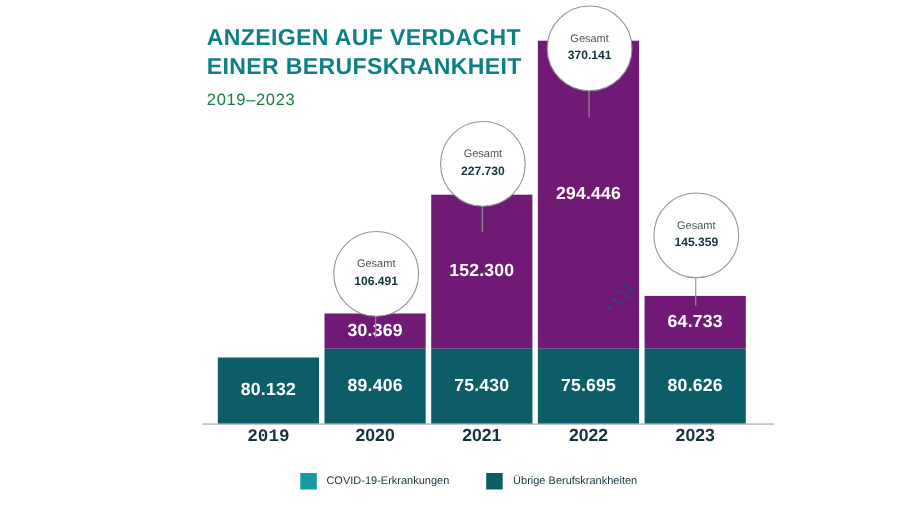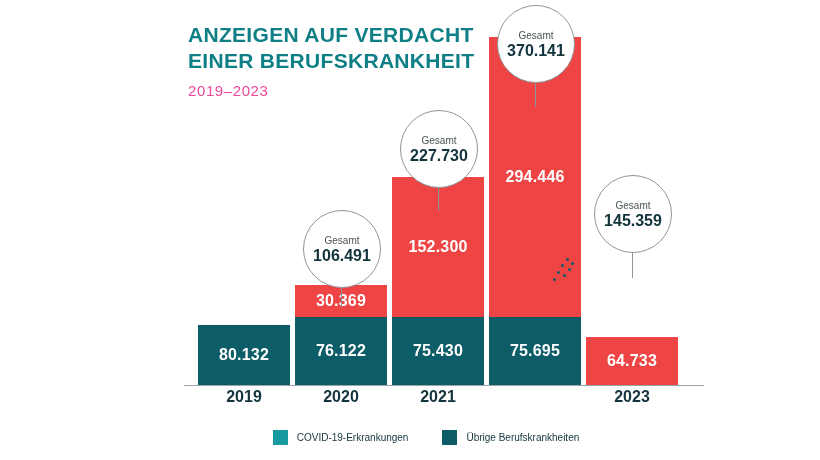--- a/index.html
+++ b/index.html
@@ -32,21 +32,21 @@
     font-size: 21px;
     font-weight: bold;
     color: #0f7f86;
     letter-spacing: 0.3px;
     line-height: 26px;
     text-transform: uppercase;
   }
   .subtitle {
     margin-top: 8px;
     font-size: 15px;
-    color: #ec4899;
+    color: #15803d;
     letter-spacing: 0.6px;
   }
 
   
   .plot {
     position: absolute;
     left: 168px;
     top: 0px;
     width: 520px;
     height: 386px;
@@ -67,21 +67,21 @@
   }
   .seg {
     position: relative;
     width: 100%;
     box-sizing: border-box;
     display: flex;
     align-items: center;
     justify-content: center;
   }
   .seg-covid {
-    background: #ef4444;
+    background: #701a75;
   }
   .seg-other {
     background: #0d5d68;
   }
   .seg-label {
     color: #ffffff;
     font-size: 16px;
     font-weight: bold;
     letter-spacing: 0.2px;
   }
@@ -99,21 +99,21 @@
     align-items: center;
     justify-content: center;
     z-index: 5;
   }
   .bubble-cap {
     font-size: 10px;
     color: #4b5457;
     line-height: 13px;
   }
   .bubble-val {
-    font-size: 16px;
+    font-size: 11px;
     font-weight: bold;
     color: #14343d;
     line-height: 18px;
   }
   .leader {
     position: absolute;
     background: #8d9699;
     width: 1px;
     z-index: 1;
   }
@@ -196,21 +196,21 @@
       <div class="seg seg-other" style="height:60px;">
         <span class="seg-label">80.132</span>
       </div>
     </div>
 
     <div class="bar-group" style="left:111px;">
       <div class="seg seg-covid" style="height:32px;">
         <span class="seg-label">30.369</span>
       </div>
       <div class="seg seg-other" style="height:68px;">
-        <span class="seg-label">76.122</span>
+        <span class="seg-label">89.406</span>
       </div>
     </div>
 
     <div class="bar-group" style="left:208px;">
       <div class="seg seg-covid" style="height:140px;align-items:center;">
         <span class="seg-label">152.300</span>
       </div>
       <div class="seg seg-other" style="height:68px;">
         <span class="seg-label">75.430</span>
       </div>
@@ -221,20 +221,23 @@
         <span class="seg-label">294.446</span>
       </div>
       <div class="seg seg-other" style="height:68px;text-align:right;">
         <span class="seg-label">75.695</span>
       </div>
     </div>
 
     <div class="bar-group" style="left:402px;">
       <div class="seg seg-covid" style="height:48px;">
         <span class="seg-label">64.733</span>
+      </div>
+      <div class="seg seg-other" style="height:68px;">
+        <span class="seg-label">80.626</span>
       </div>
     </div>
 
     <div class="leader" style="left:157px; top:285px; height:22px;"></div>
     <div class="leader" style="left:254px; top:185px; height:26px;"></div>
     <div class="leader" style="left:351px; top:80px; height:27px;"></div>
     <div class="leader" style="left:448px; top:250px; height:28px;"></div>
 
     <div class="bubble" style="left:119px; top:210px;">
       <span class="bubble-cap">Gesamt</span>
@@ -259,23 +262,24 @@
     <div class="dot" style="left:14px; top:0px;"></div>
     <div class="dot" style="left:19px; top:4px;"></div>
     <div class="dot" style="left:9px; top:6px;"></div>
     <div class="dot" style="left:16px; top:10px;"></div>
     <div class="dot" style="left:5px; top:13px;"></div>
     <div class="dot" style="left:11px; top:16px;"></div>
     <div class="dot" style="left:1px; top:20px;"></div>
   </div>
 
   <div class="xlabels">
-    <div class="xlabel" style="left:14px;">2019</div>
+    <div class="xlabel" style="left:14px;font-family:Liberation Mono, monospace;">2019</div>
     <div class="xlabel" style="left:111px;">2020</div>
     <div class="xlabel" style="left:208px;">2021</div>
+    <div class="xlabel" style="left:305px;">2022</div>
     <div class="xlabel" style="left:402px;">2023</div>
   </div>
 
   <div class="legend">
     <div class="legend-item">
       <span class="swatch" style="background:#169aa0;"></span>
       <span class="legend-text">COVID-19-Erkrankungen</span>
     </div>
     <div class="legend-item">
       <span class="swatch" style="background:#0d5d68;"></span>

